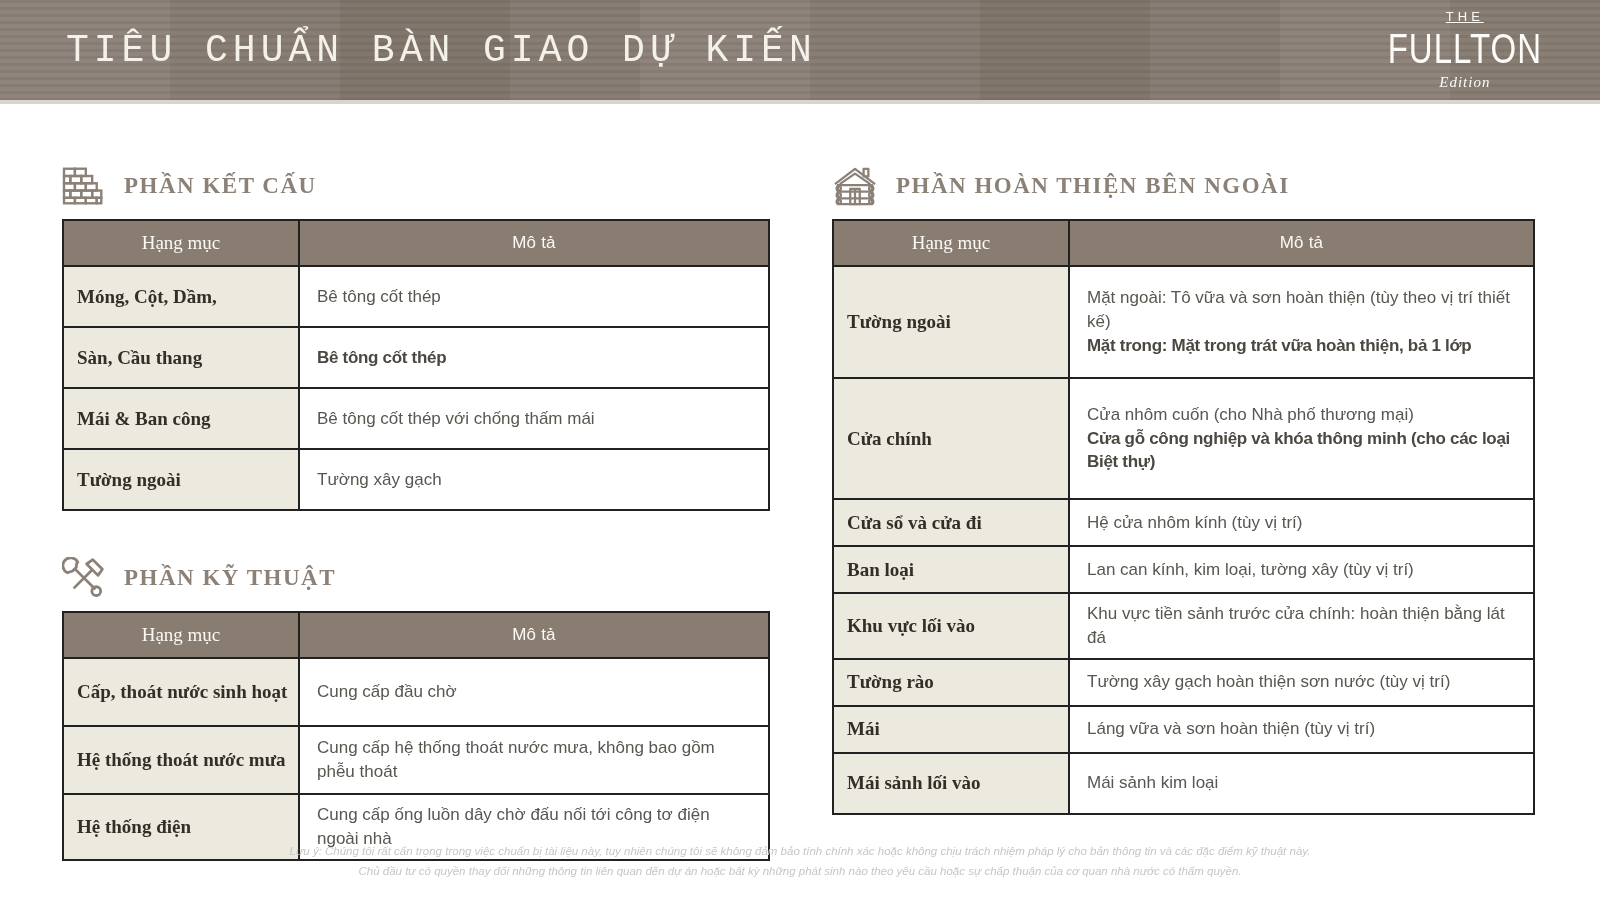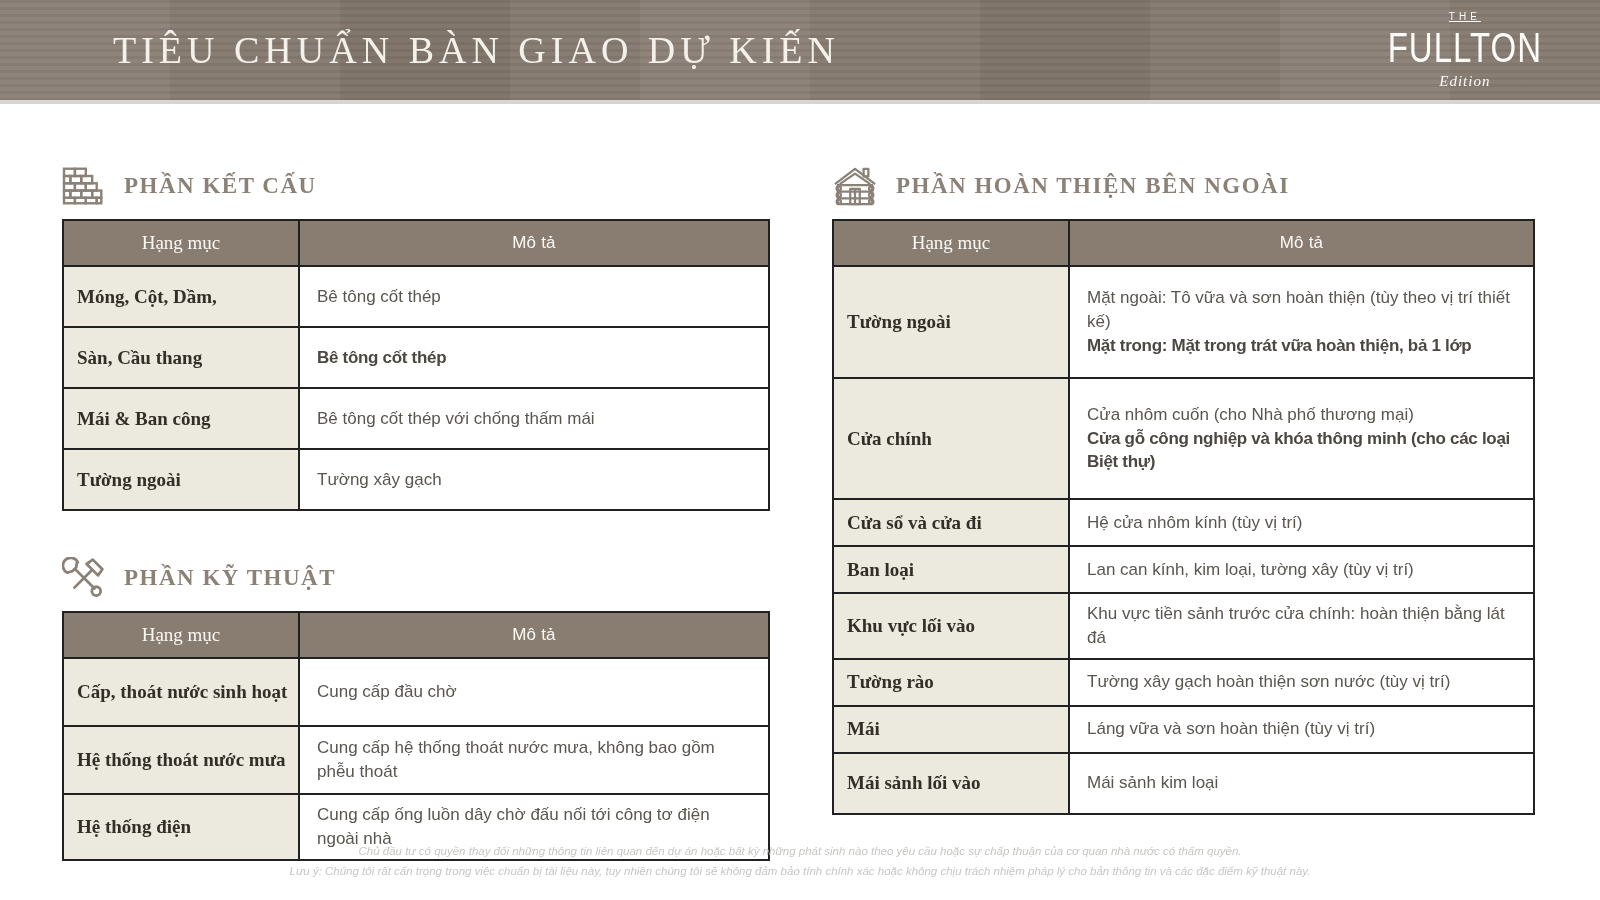--- a/index.html
+++ b/index.html
@@ -17,30 +17,29 @@
     position:absolute; top:0; left:0; width:1600px; height:104px;
     background-color:#897e74;
     background-image:
       repeating-linear-gradient(180deg, rgba(56,46,38,0.10) 0 3px, rgba(0,0,0,0) 3px 7px),
       repeating-linear-gradient(90deg, rgba(255,255,255,0.05) 0 170px, rgba(0,0,0,0) 170px 340px, rgba(0,0,0,0.06) 340px 510px, rgba(0,0,0,0) 510px 640px);
     border-bottom:4px solid #d8d5cf;
     display:flex; align-items:center; justify-content:space-between;
     padding:0 58px 0 66px;
   }
   .page-title {
-    font-family:Liberation Serif, serif;
+    font-family:Liberation Mono, monospace;
     font-weight:400;
     font-size:38px;
     letter-spacing:5px;
     color:#f4f1eb;
     white-space:nowrap;
-    margin-left:47px;
   }
   .logo { text-align:center; color:#fcfbf8; line-height:1; }
-  .logo-the { font-size:10px; letter-spacing:4px; font-weight:400;text-decoration:underline; }
+  .logo-the { font-size:13px; letter-spacing:4px; font-weight:400;text-decoration:underline; }
   .logo-name {
     font-size:33px; letter-spacing:1px; font-weight:400;
     transform:scaleY(1.3); transform-origin:center;
     margin-top:9px;
   }
   .logo-edition {
     font-family:"Liberation Serif", serif; font-style:italic;
     font-size:15px; margin-top:10px; letter-spacing:1px;
   }
 
@@ -292,17 +291,17 @@
           <td class="item">Mái sảnh lối vào</td>
           <td class="desc">
               <div class="para">Mái sảnh kim loại</div>
             </td>
         </tr>
       </tbody>
     </table>
   </div>
 
   <footer class="footer">
+    <div>Lưu ý: Chúng tôi rất cẩn trọng trong việc chuẩn bị tài liệu này, tuy nhiên chúng tôi sẽ không đảm bảo tính chính xác hoặc không chịu trách nhiệm pháp lý cho bản thông tin và các đặc điểm kỹ thuật này.</div>
     <div>Chủ đầu tư có quyền thay đổi những thông tin liên quan đến dự án hoặc bất kỳ những phát sinh nào theo yêu cầu hoặc sự chấp thuận của cơ quan nhà nước có thẩm quyền.</div>
-    <div>Lưu ý: Chúng tôi rất cẩn trọng trong việc chuẩn bị tài liệu này, tuy nhiên chúng tôi sẽ không đảm bảo tính chính xác hoặc không chịu trách nhiệm pháp lý cho bản thông tin và các đặc điểm kỹ thuật này.</div>
   </footer>
 
 </div>
 
 </body></html>

